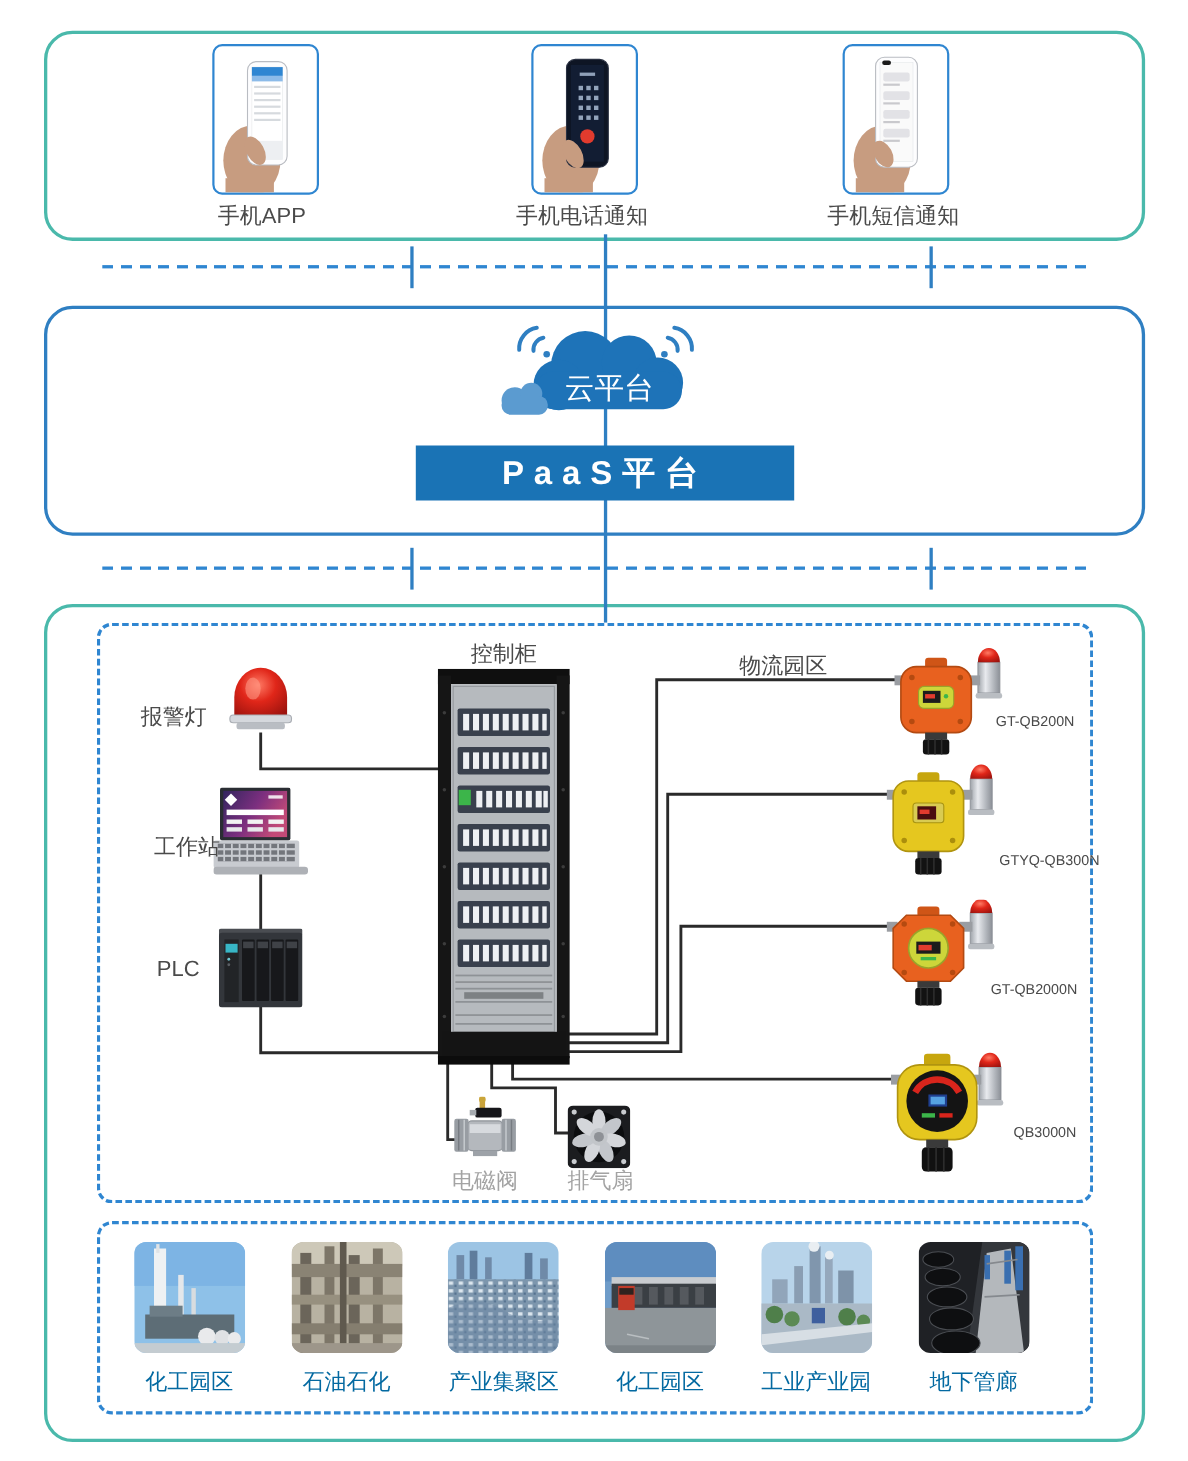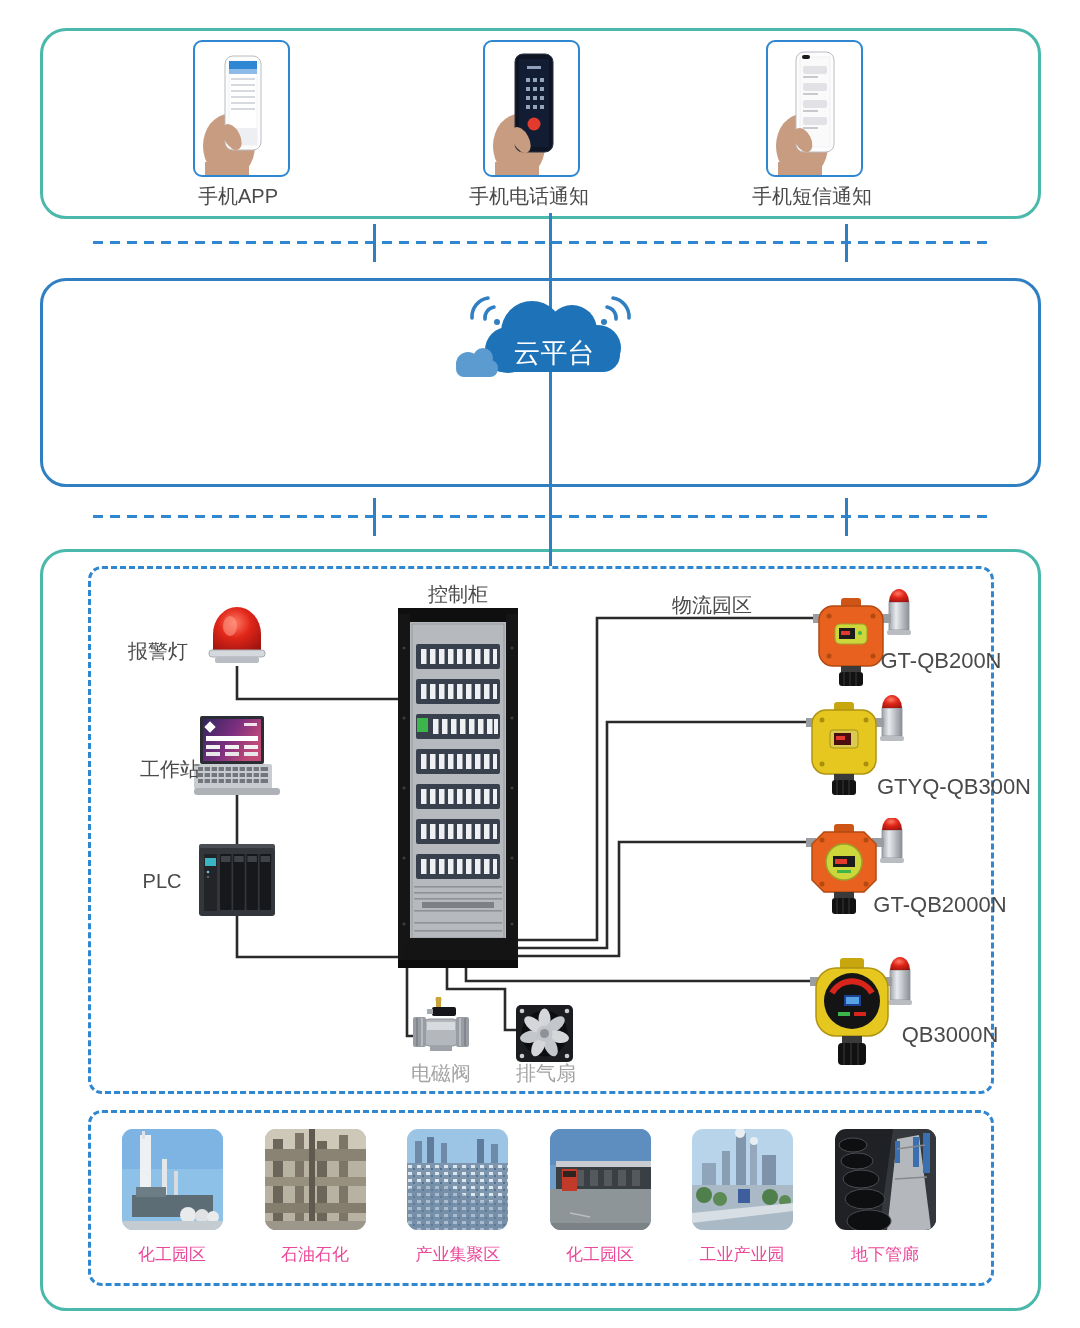--- a/index.html
+++ b/index.html
@@ -10,23 +10,23 @@
   .sec-box{position:absolute;border-radius:26px;z-index:0;}
   .sec-box.teal{border:3px solid var(--color-teal_border,#4ab9ab);}
   .sec-box.blue{border:3px solid var(--color-blue_border,#2f7fc2);}
   .dash-line{position:absolute;height:3px;z-index:1;
     background-image:repeating-linear-gradient(90deg,var(--color-dashed_blue,#2f86d1) 0 10px,transparent 10px 17px);}
   .tick{position:absolute;width:3px;height:38px;background:var(--color-blue_border,#2f7fc2);z-index:1;}
   .center-line{position:absolute;left:549px;top:213px;width:3px;height:353px;background:var(--color-blue_border,#2f7fc2);z-index:1;}
   .dashed-box{position:absolute;border:3px dashed var(--color-dashed_blue,#2f86d1);border-radius:14px;z-index:1;}
   .phone-card{position:absolute;width:93px;height:133px;background:#fff;border:2.5px solid var(--color-phone_card_border,#2f86d1);border-radius:9px;z-index:2;overflow:hidden;}
   .lbl{position:absolute;width:200px;text-align:center;color:var(--color-label_dark,#4a4a4a);font-size:20px;z-index:3;}
-  .lbl.model{font-size:22px;}
+  .lbl.model{font-size:13px;}
   .lbl.muted{color:var(--color-label_muted,#a3a3a3);}
-  .lbl.site{font-size:17px;color:#ec4899;}
+  .lbl.site{font-size:20px;color:#0369a1;}
   .device{position:absolute;z-index:2;}
   .wire-svg{position:absolute;left:0;top:0;width:1080px;height:1328px;z-index:1;pointer-events:none;}
   .wire{stroke:var(--color-wire_black,#2a2a2a);stroke-width:2.6;fill:none;}
   .cloud-wrap{position:absolute;left:428px;top:288px;width:244px;height:112px;z-index:2;}
   .paas-banner{position:absolute;left:378px;top:405px;width:344px;height:50px;background:var(--color-banner_blue,#1a73b5);
     color:#fff;font-size:30px;font-weight:bold;letter-spacing:9px;display:flex;align-items:center;justify-content:center;z-index:2;}
   .photo{position:absolute;width:101px;height:101px;border-radius:11px;overflow:hidden;z-index:2;}
   .det-body-orange{fill:var(--color-detector_orange,#e8611f);}
   .det-body-yellow{fill:var(--color-detector_yellow,#e5c71f);}
 </style>
@@ -152,20 +152,23 @@
       <circle cx="69" cy="34" r="3" fill="var(--color-blue_border,#2f7fc2)"></circle>
       <g stroke="var(--color-blue_border,#2f7fc2)" stroke-width="3.6" fill="none" stroke-linecap="round">
         <path d="M185,10 a19,19 0 0 1 16,20"></path>
         <path d="M179,19 a11,11 0 0 1 9,12"></path>
       </g>
       <circle cx="176" cy="34" r="3" fill="var(--color-blue_border,#2f7fc2)"></circle>
       <text x="126" y="74" font-size="27" fill="#ffffff" text-anchor="middle">云平台</text>
     </svg>
   </div>
 
+  <div class="paas-banner">
+    <span>PaaS平台</span>
+  </div>
 
   <div class="dash-line" style="left:93px;top:515px;width:895px;"></div>
   <div class="tick" style="left:373px;top:498px;"></div>
   <div class="tick" style="left:845px;top:498px;"></div>
 
   <div class="sec-box teal" style="left:40px;top:549px;width:995px;height:756px;"></div>
   <div class="dashed-box" style="left:88px;top:566px;width:900px;height:522px;"></div>
   <div class="dashed-box" style="left:88px;top:1110px;width:900px;height:170px;"></div>
 
   <svg class="wire-svg">

